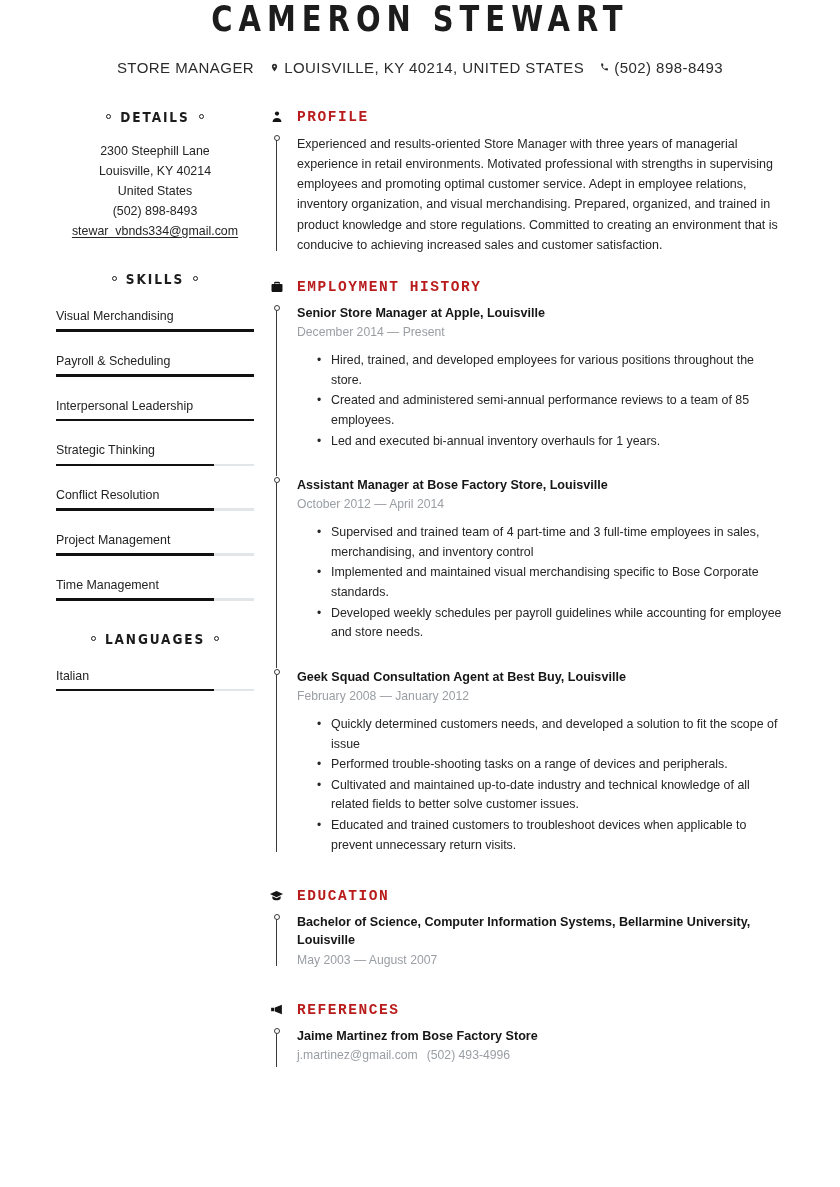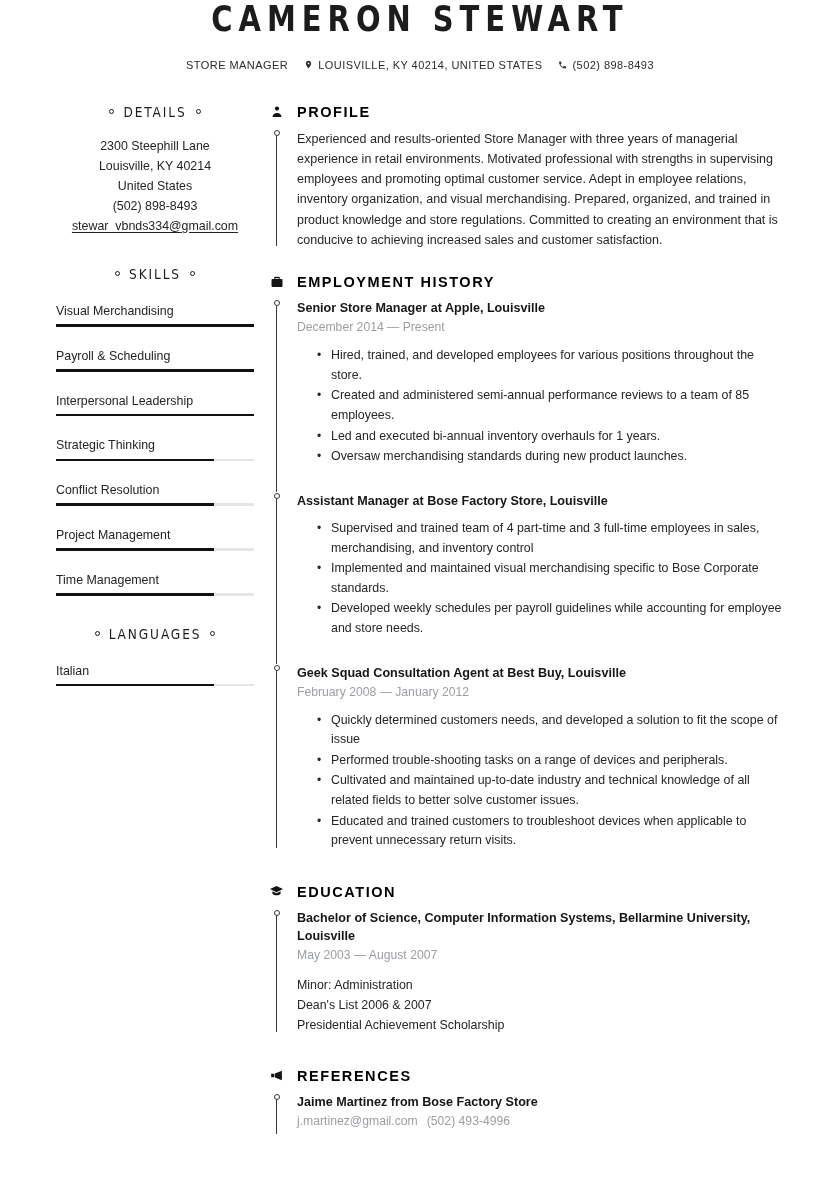--- a/index.html
+++ b/index.html
@@ -35,21 +35,21 @@
     font-weight: 700;
     letter-spacing: 6.5px;
     color: #1c1c1c;
     margin: 0;
     line-height: 1.1;
     text-transform: uppercase;
     transform: scaleX(0.92);
   }
   .header-meta {
     margin-top: 20px;
-    font-size: 11px;
+    font-size: 15px;
     letter-spacing: 0.45px;
     color: #2b2b2b;
     display: flex;
     justify-content: center;
     align-items: center;
     gap: 16px;
     text-transform: uppercase;
   }
   .header-meta .meta-item {
     display: inline-flex;
@@ -87,21 +87,21 @@
   }
 
   
   .side-heading {
     display: flex;
     align-items: center;
     justify-content: center;
     gap: 9px;
     font-family: "DejaVu Sans Condensed", "Liberation Sans Narrow", "Liberation Sans", sans-serif;
     font-size: 13.5px;
-    font-weight: 400;
+    font-weight: 700;
     letter-spacing: 1.9px;
     color: #1c1c1c;
     text-transform: uppercase;
     margin-bottom: 14px;
   }
   .side-heading .ring {
     width: 5px;
     height: 5px;
     border: 1.3px solid #1c1c1c;
     border-radius: 50%;
@@ -156,25 +156,25 @@
   .section-icon {
     width: 17px;
     flex: 0 0 17px;
     display: flex;
     align-items: center;
     justify-content: center;
     color: #141414;
   }
   .section-icon svg { display: block; }
   .section-title {
-    font-family: Liberation Sans, sans-serif;
+    font-family: Liberation Mono, monospace;
     font-size: 14.5px;
     font-weight: 700;
     letter-spacing: 1.55px;
-    color: #000000;
+    color: #b91c1c;
     text-transform: uppercase;
   }
 
   
   .entry {
     position: relative;
     padding-left: 29px;
     padding-bottom: 2px;
   }
   .entry .rail {
@@ -404,27 +404,27 @@
         </div>
         <div id="employment-entries">
             <div class="entry">
               <span class="rail"></span>
               <div class="entry-title">Senior Store Manager at Apple, Louisville</div>
               <div class="entry-date">December 2014 — Present</div>
               <ul class="bullets">
                 <li>Hired, trained, and developed employees for various positions throughout the store.</li>
                 <li>Created and administered semi-annual performance reviews to a team of 85 employees.</li>
                 <li>Led and executed bi-annual inventory overhauls for 1 years.</li>
-                <li>Oversaw merchandising standards during new product launches.</li>
               </ul>
               <div style="height: 22px;"></div>
             </div>
             <div class="entry">
               <span class="rail"></span>
               <div class="entry-title">Assistant Manager at Bose Factory Store, Louisville</div>
+              <div class="entry-date">October 2012 — April 2014</div>
               <ul class="bullets">
                 <li>Supervised and trained team of 4 part-time and 3 full-time employees in sales, merchandising, and inventory control</li>
                 <li>Implemented and maintained visual merchandising specific to Bose Corporate standards.</li>
                 <li>Developed weekly schedules per payroll guidelines while accounting for employee and store needs.</li>
               </ul>
               <div style="height: 22px;"></div>
             </div>
             <div class="entry last">
               <span class="rail"></span>
               <div class="entry-title">Geek Squad Consultation Agent at Best Buy, Louisville</div>
@@ -450,25 +450,20 @@
               <path d="M5.4 11.4v3.4c0 1.9 3 3.3 6.6 3.3s6.6-1.4 6.6-3.3v-3.4L12 14.6z"></path>
             </svg>
           </span>
           <span class="section-title">EDUCATION</span>
         </div>
         <div id="education-entries">
             <div class="entry last">
               <span class="rail"></span>
               <div class="entry-title">Bachelor of Science, Computer Information Systems, Bellarmine University, Louisville</div>
               <div class="entry-date">May 2003 — August 2007</div>
-              <div class="edu-extra">
-                <div>Minor: Administration</div>
-                <div>Dean's List 2006 &amp; 2007</div>
-                <div>Presidential Achievement Scholarship</div>
-              </div>
             </div>
           </div>
       </section>
 
       <div class="spacer-26"></div>
 
       <section class="section">
         <div class="section-head">
           <span class="section-icon">
             <svg viewBox="0 0 24 24" width="15" height="15" fill="#141414">

